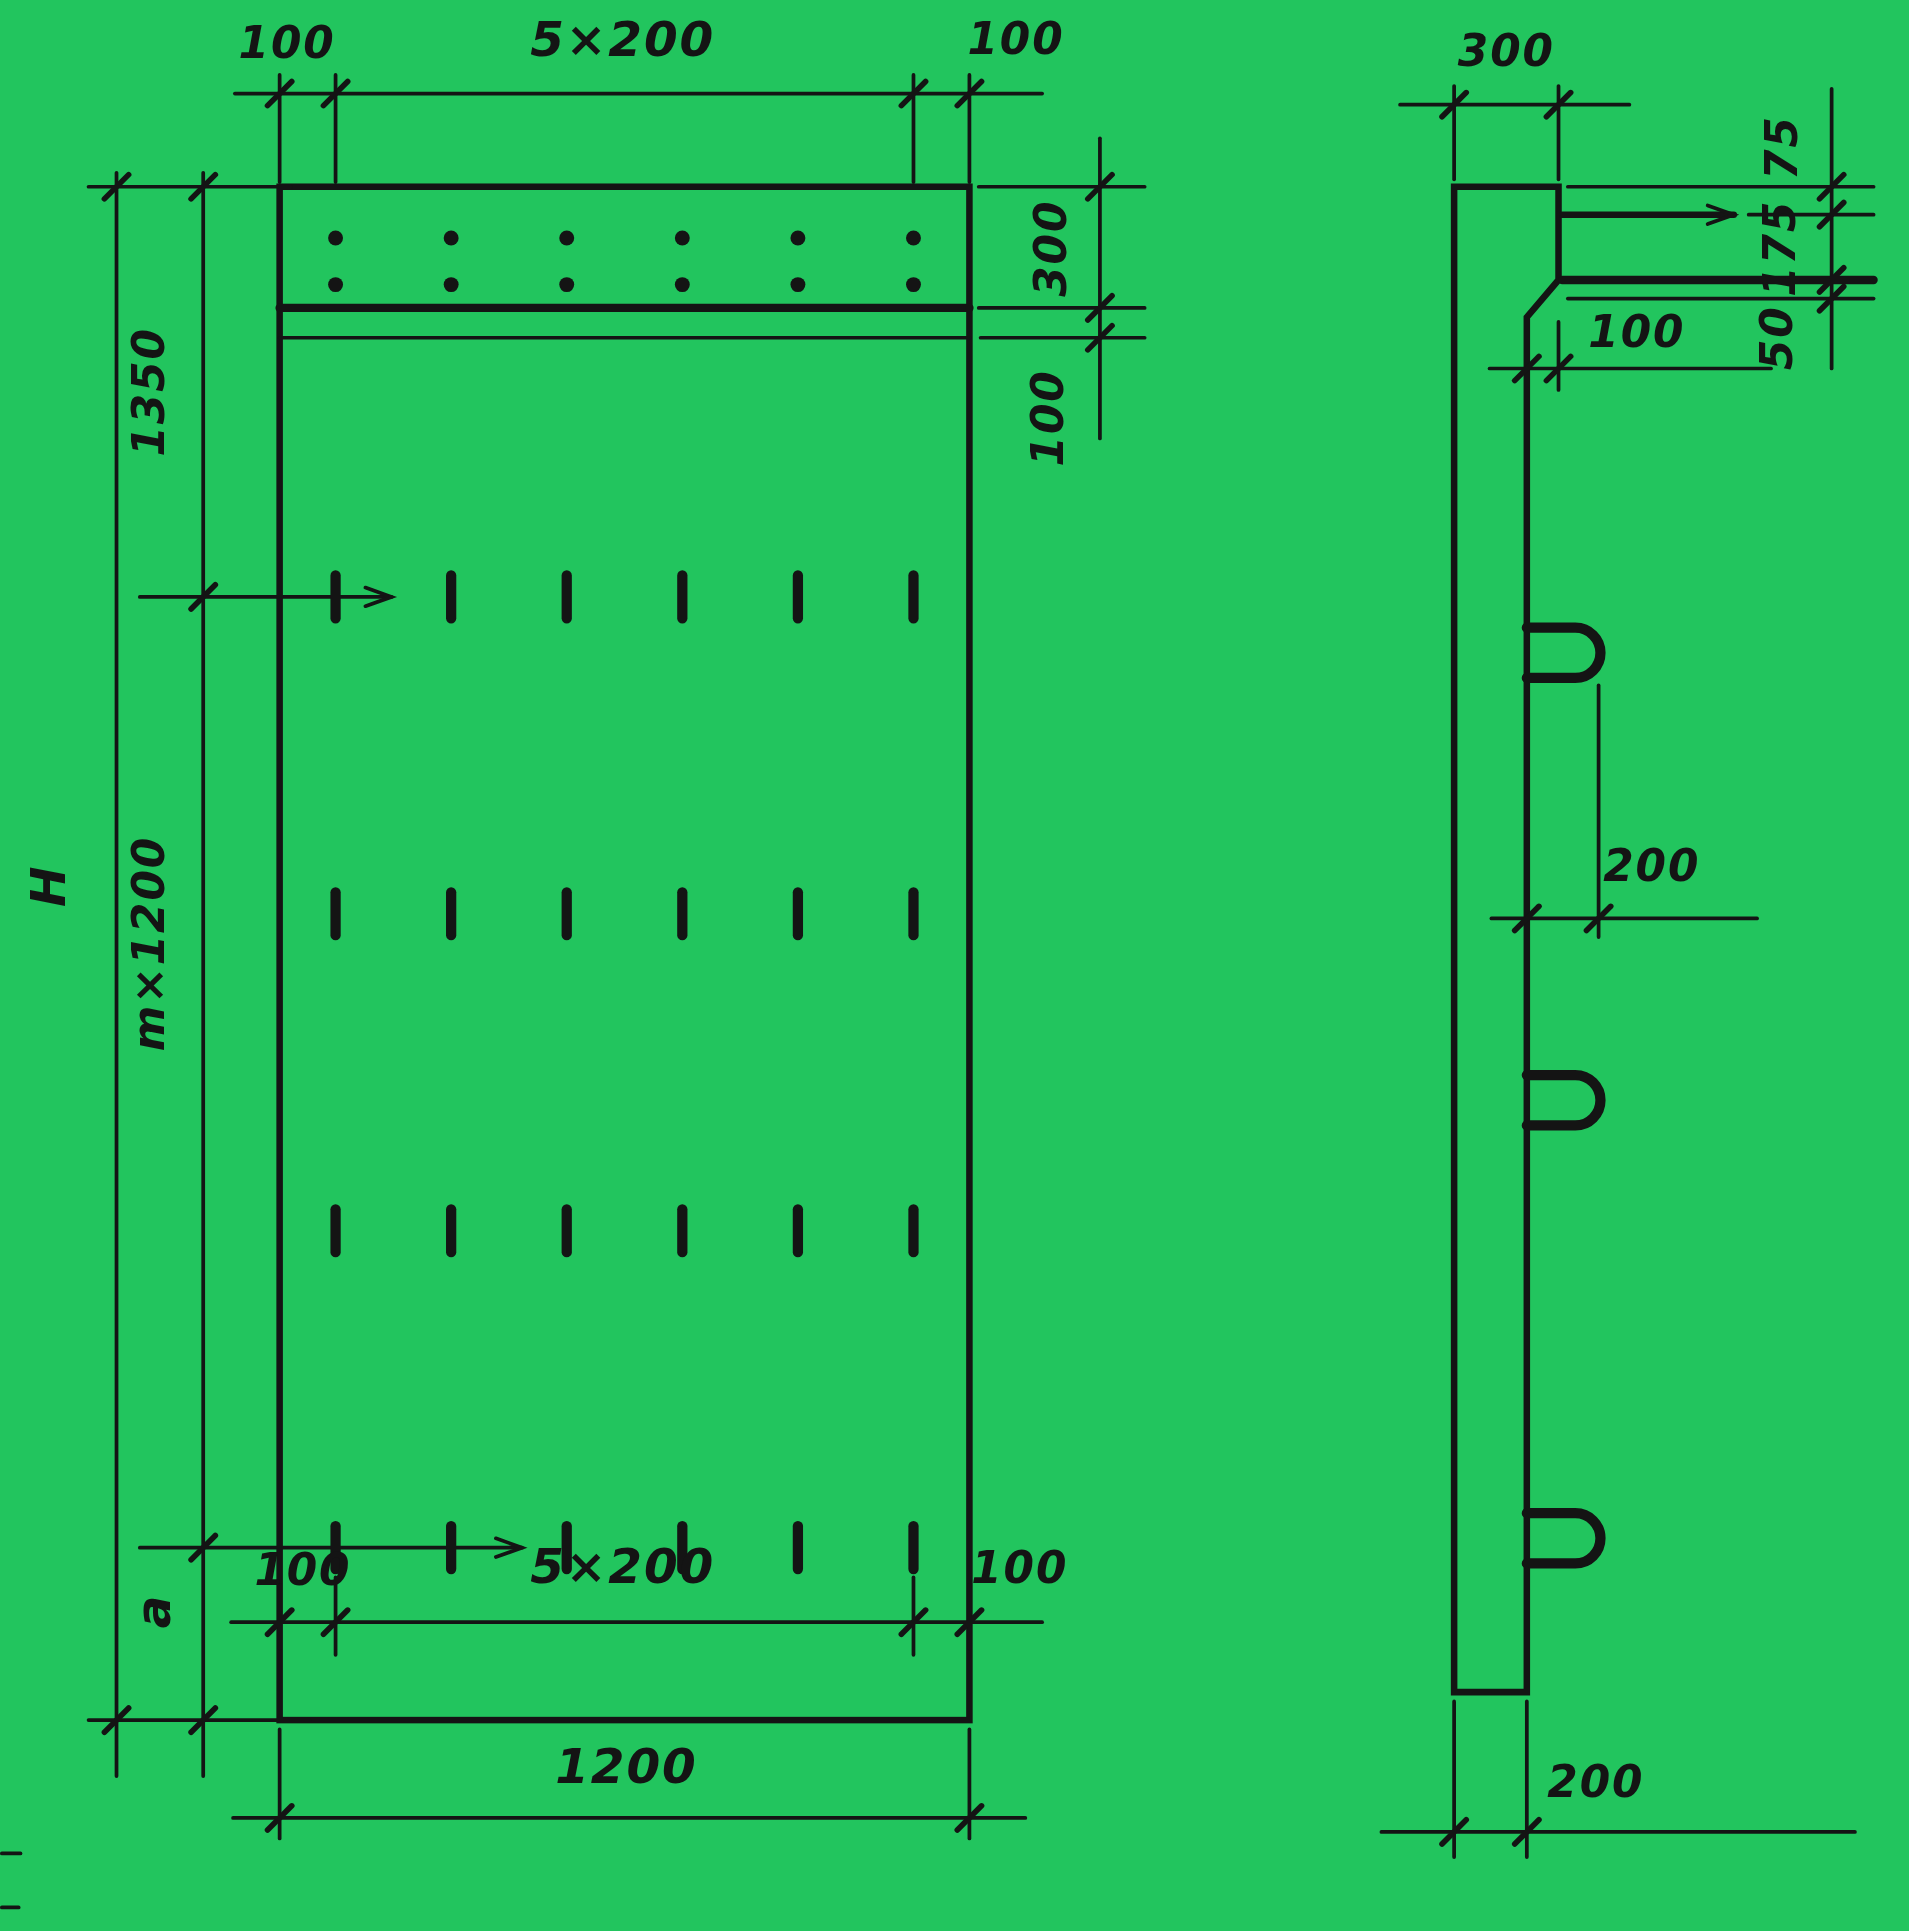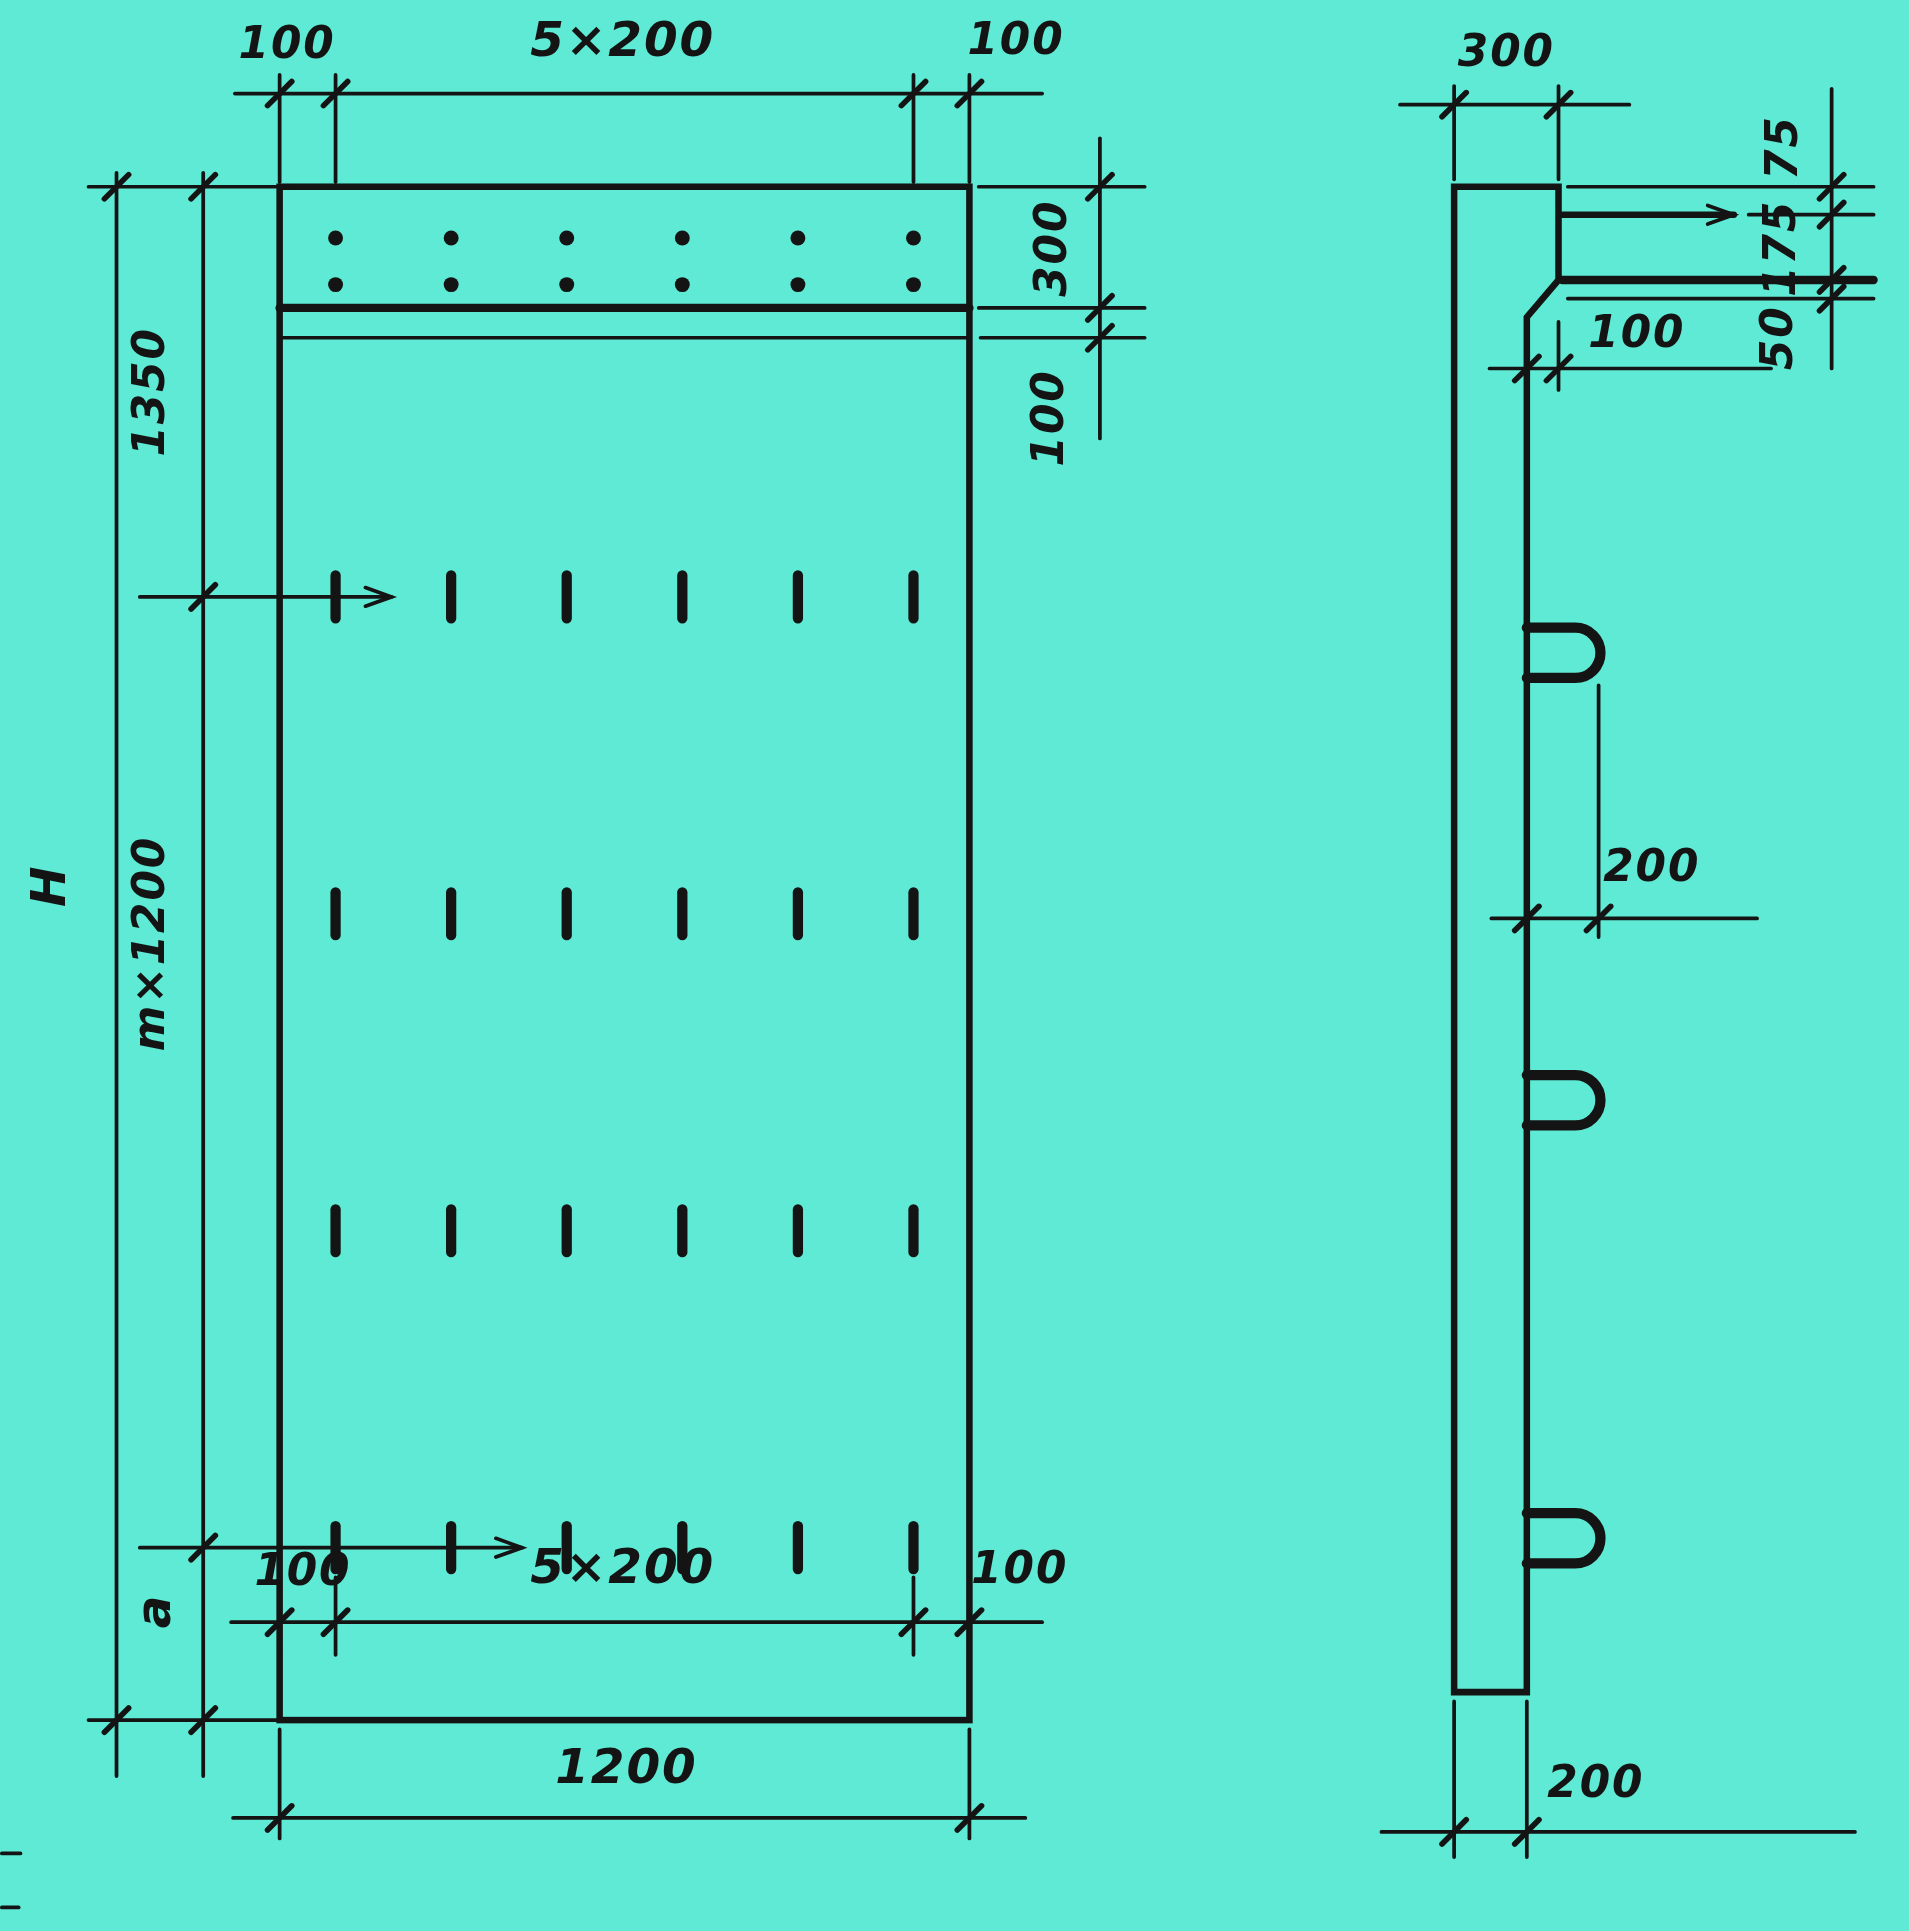--- a/index.html
+++ b/index.html
@@ -1,17 +1,17 @@
 <!DOCTYPE html>
 <html style="font-size:15px"><head>
 <meta charset="utf-8">
 <style>
   html,body{margin:0;padding:0;background:#e8e8e4;}
   .sheet{
-    width:1909px;height:1932px;background:#5eead4;
+    width:1909px;height:1932px;background:#22c55e;
     position:relative;margin:0 auto;overflow:hidden;
     font-family:"DejaVu Sans", sans-serif;
   }
   svg{display:block;width:100%;height:100%;}
   .obj   {stroke:#141414;stroke-width:7;fill:none;stroke-linecap:round;}
   .obj-thick{stroke:#141414;stroke-width:9;fill:none;stroke-linecap:round;}
   .obj-thin {stroke:#141414;stroke-width:4;fill:none;stroke-linecap:round;}
   .dim   {stroke:#141414;stroke-width:4;fill:none;stroke-linecap:round;}
   .tick  {stroke:#141414;stroke-width:6;fill:none;stroke-linecap:round;}
   .dash  {stroke:#141414;stroke-width:11;fill:none;stroke-linecap:round;}

